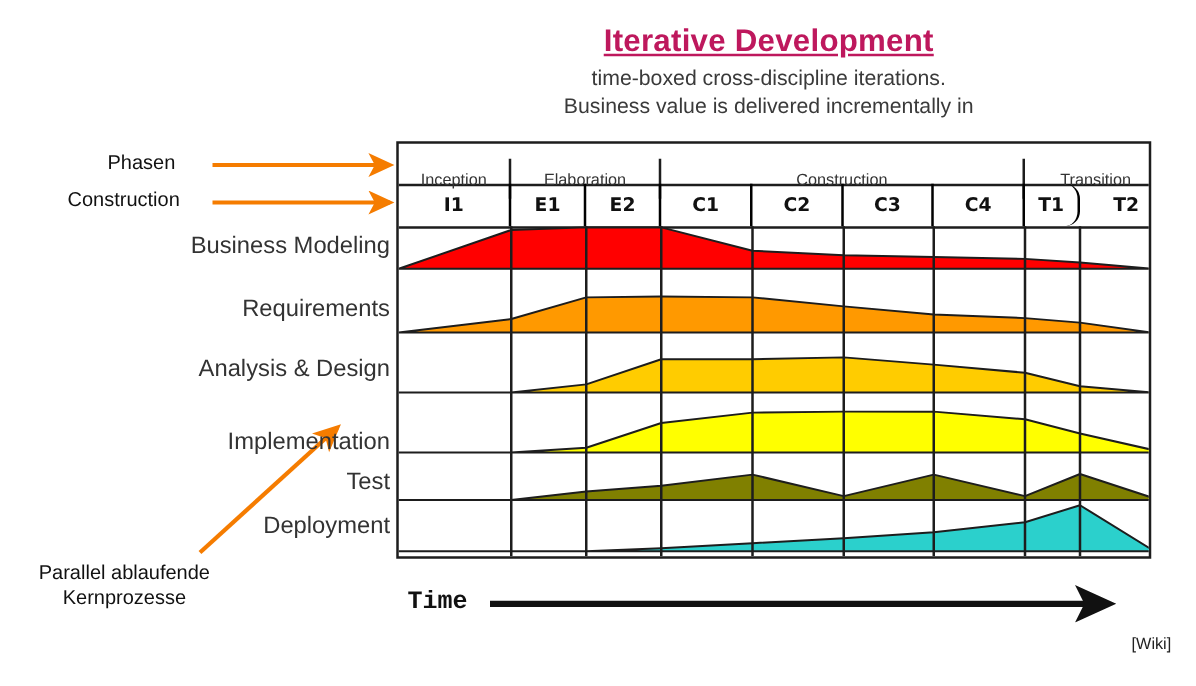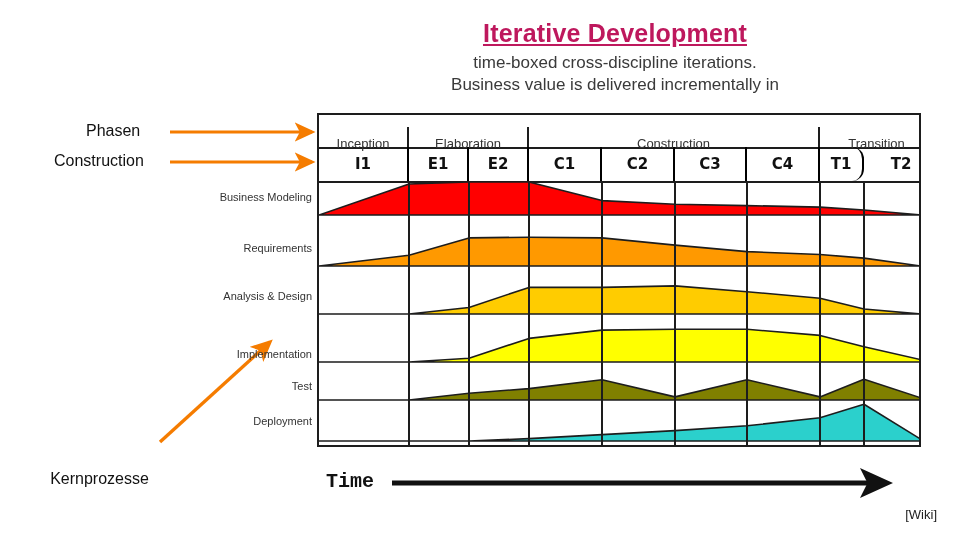--- a/index.html
+++ b/index.html
@@ -42,21 +42,21 @@
     left:2px;top:449px;width:195px;text-align:center;
     white-space:normal;line-height:1.28;
   }
 
   
   .disc-labels{
     position:absolute;left:150px;top:186px;width:162px;
   }
   .disc-label{
     position:absolute;right:0;
-    font-size:11px;color:#333;
+    font-size:19px;color:#333;
     text-align:right;white-space:nowrap;
     transform:translateY(-50%);
   }
 
   
   .chart-frame{
     position:absolute;left:317px;top:113px;
     width:604px;height:334px;
     border:2px solid #1d1d1d;
     background:#fff;
@@ -107,21 +107,21 @@
 
   <div class="title-block">
     <div class="main-title">Iterative Development</div>
     <div class="subtitle">time-boxed cross-discipline iterations.</div>
     <div class="subtitle">Business value is delivered incrementally in</div>
   </div>
 
   <div class="annot annot-phasen">Phasen</div>
   <div class="annot annot-iterationen">Construction</div>
   <div class="annot annot-kern">
-    <br>
+    <span>Parallel ablaufende</span><br>
     <span>Kernprozesse</span>
   </div>
 
   <svg class="arrow-layer" width="957" height="549">
     <defs>
       <marker id="ohead" markerWidth="7" markerHeight="7" refX="5.4" refY="3" orient="auto">
         <path d="M0,0 L6.5,3 L0,6 L1.6,3 Z" fill="#F57C00"></path>
       </marker>
       <marker id="bhead" markerWidth="7" markerHeight="7" refX="5.2" refY="3" orient="auto">
         <path d="M0,0 L6.6,3 L0,6 L1.5,3 Z" fill="#111111"></path>

